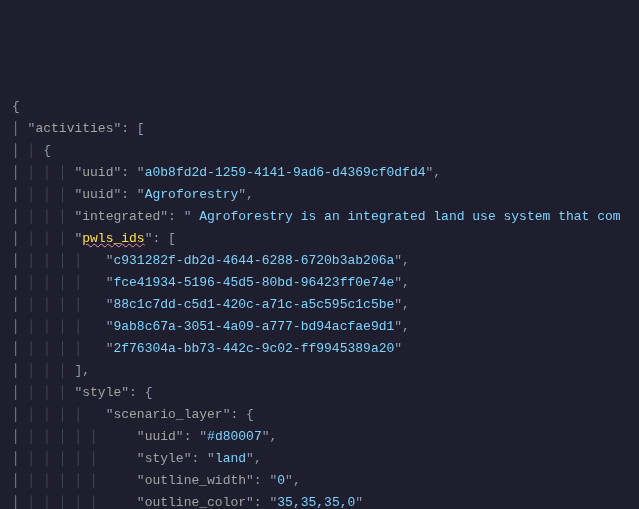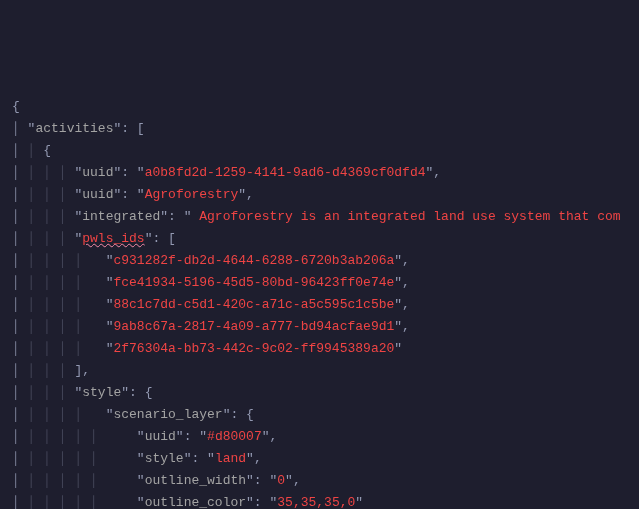--- a/index.html
+++ b/index.html
@@ -10,42 +10,42 @@
       line-height: 22px;
       color: #cdd6f4;
       padding: 8px 12px;
       white-space: pre;
       overflow: hidden;
       width: 639px;
       height: 509px;
     }
     .punct { color: #9399b2; }
     .key { color: #a3a3a3; }
-    .key-err { color: #ef4444; text-decoration: underline wavy #f38ba8; text-decoration-thickness: 1px; }
-    .string { color: #ef4444; }
+    .key-err { color: #fde047; text-decoration: underline wavy #f38ba8; text-decoration-thickness: 1px; }
+    .string { color: #7dd3fc; }
     .brace { color: #9399b2; }
     .guide { color: #45475a; }
     .guide-active { color: #7f849c; }
   </style>
 </head>
 <body>
 
 
 
 <div><span><span class="brace">{</span></span>
 <span><span class="guide-active">│ </span><span class="punct">"</span><span class="key">activities</span><span class="punct">": [</span></span>
 <span><span class="guide-active">│ </span><span class="guide">│ </span><span class="brace">{</span></span>
 <span><span class="guide-active">│ </span><span class="guide">│ │ │ </span><span class="punct">"</span><span class="key">uuid</span><span class="punct">": "</span><span class="string">a0b8fd2d-1259-4141-9ad6-d4369cf0dfd4</span><span class="punct">",</span></span>
 <span><span class="guide-active">│ </span><span class="guide">│ │ │ </span><span class="punct">"</span><span class="key">uuid</span><span class="punct">": "</span><span class="string">Agroforestry</span><span class="punct">",</span></span>
 <span><span class="guide-active">│ </span><span class="guide">│ │ │ </span><span class="punct">"</span><span class="key">integrated</span><span class="punct">": "</span><span class="string"> Agroforestry is an integrated land use system that com</span></span>
 <span><span class="guide-active">│ </span><span class="guide">│ │ │ </span><span class="punct">"</span><span class="key-err">pwls_ids</span><span class="punct">": [</span></span>
 <span><span class="guide-active">│ </span><span class="guide">│ │ │ │ </span><span class="punct">  "</span><span class="string">c931282f-db2d-4644-6288-6720b3ab206a</span><span class="punct">",</span></span>
 <span><span class="guide-active">│ </span><span class="guide">│ │ │ │ </span><span class="punct">  "</span><span class="string">fce41934-5196-45d5-80bd-96423ff0e74e</span><span class="punct">",</span></span>
 <span><span class="guide-active">│ </span><span class="guide">│ │ │ │ </span><span class="punct">  "</span><span class="string">88c1c7dd-c5d1-420c-a71c-a5c595c1c5be</span><span class="punct">",</span></span>
-<span><span class="guide-active">│ </span><span class="guide">│ │ │ │ </span><span class="punct">  "</span><span class="string">9ab8c67a-2817-4a09-a777-bd94acfae9d1</span><span class="punct">",</span></span>
+<span><span class="guide-active">│ </span><span class="guide">│ │ │ │ </span><span class="punct">  "</span><span class="string">9ab8c67a-3051-4a09-a777-bd94acfae9d1</span><span class="punct">",</span></span>
 <span><span class="guide-active">│ </span><span class="guide">│ │ │ │ </span><span class="punct">  "</span><span class="string">2f76304a-bb73-442c-9c02-ff9945389a20</span><span class="punct">"</span></span>
 <span><span class="guide-active">│ </span><span class="guide">│ │ │ </span><span class="punct">],</span></span>
 <span><span class="guide-active">│ </span><span class="guide">│ │ │ </span><span class="punct">"</span><span class="key">style</span><span class="punct">": </span><span class="brace">{</span></span>
 <span><span class="guide-active">│ </span><span class="guide">│ │ │ │ </span><span class="punct">  "</span><span class="key">scenario_layer</span><span class="punct">": </span><span class="brace">{</span></span>
 <span><span class="guide-active">│ </span><span class="guide">│ │ │ │ │ </span><span class="punct">    "</span><span class="key">uuid</span><span class="punct">": "</span><span class="string">#d80007</span><span class="punct">",</span></span>
 <span><span class="guide-active">│ </span><span class="guide">│ │ │ │ │ </span><span class="punct">    "</span><span class="key">style</span><span class="punct">": "</span><span class="string">land</span><span class="punct">",</span></span>
 <span><span class="guide-active">│ </span><span class="guide">│ │ │ │ │ </span><span class="punct">    "</span><span class="key">outline_width</span><span class="punct">": "</span><span class="string">0</span><span class="punct">",</span></span>
 <span><span class="guide-active">│ </span><span class="guide">│ │ │ │ │ </span><span class="punct">    "</span><span class="key">outline_color</span><span class="punct">": "</span><span class="string">35,35,35,0</span><span class="punct">"</span></span>
 
 

